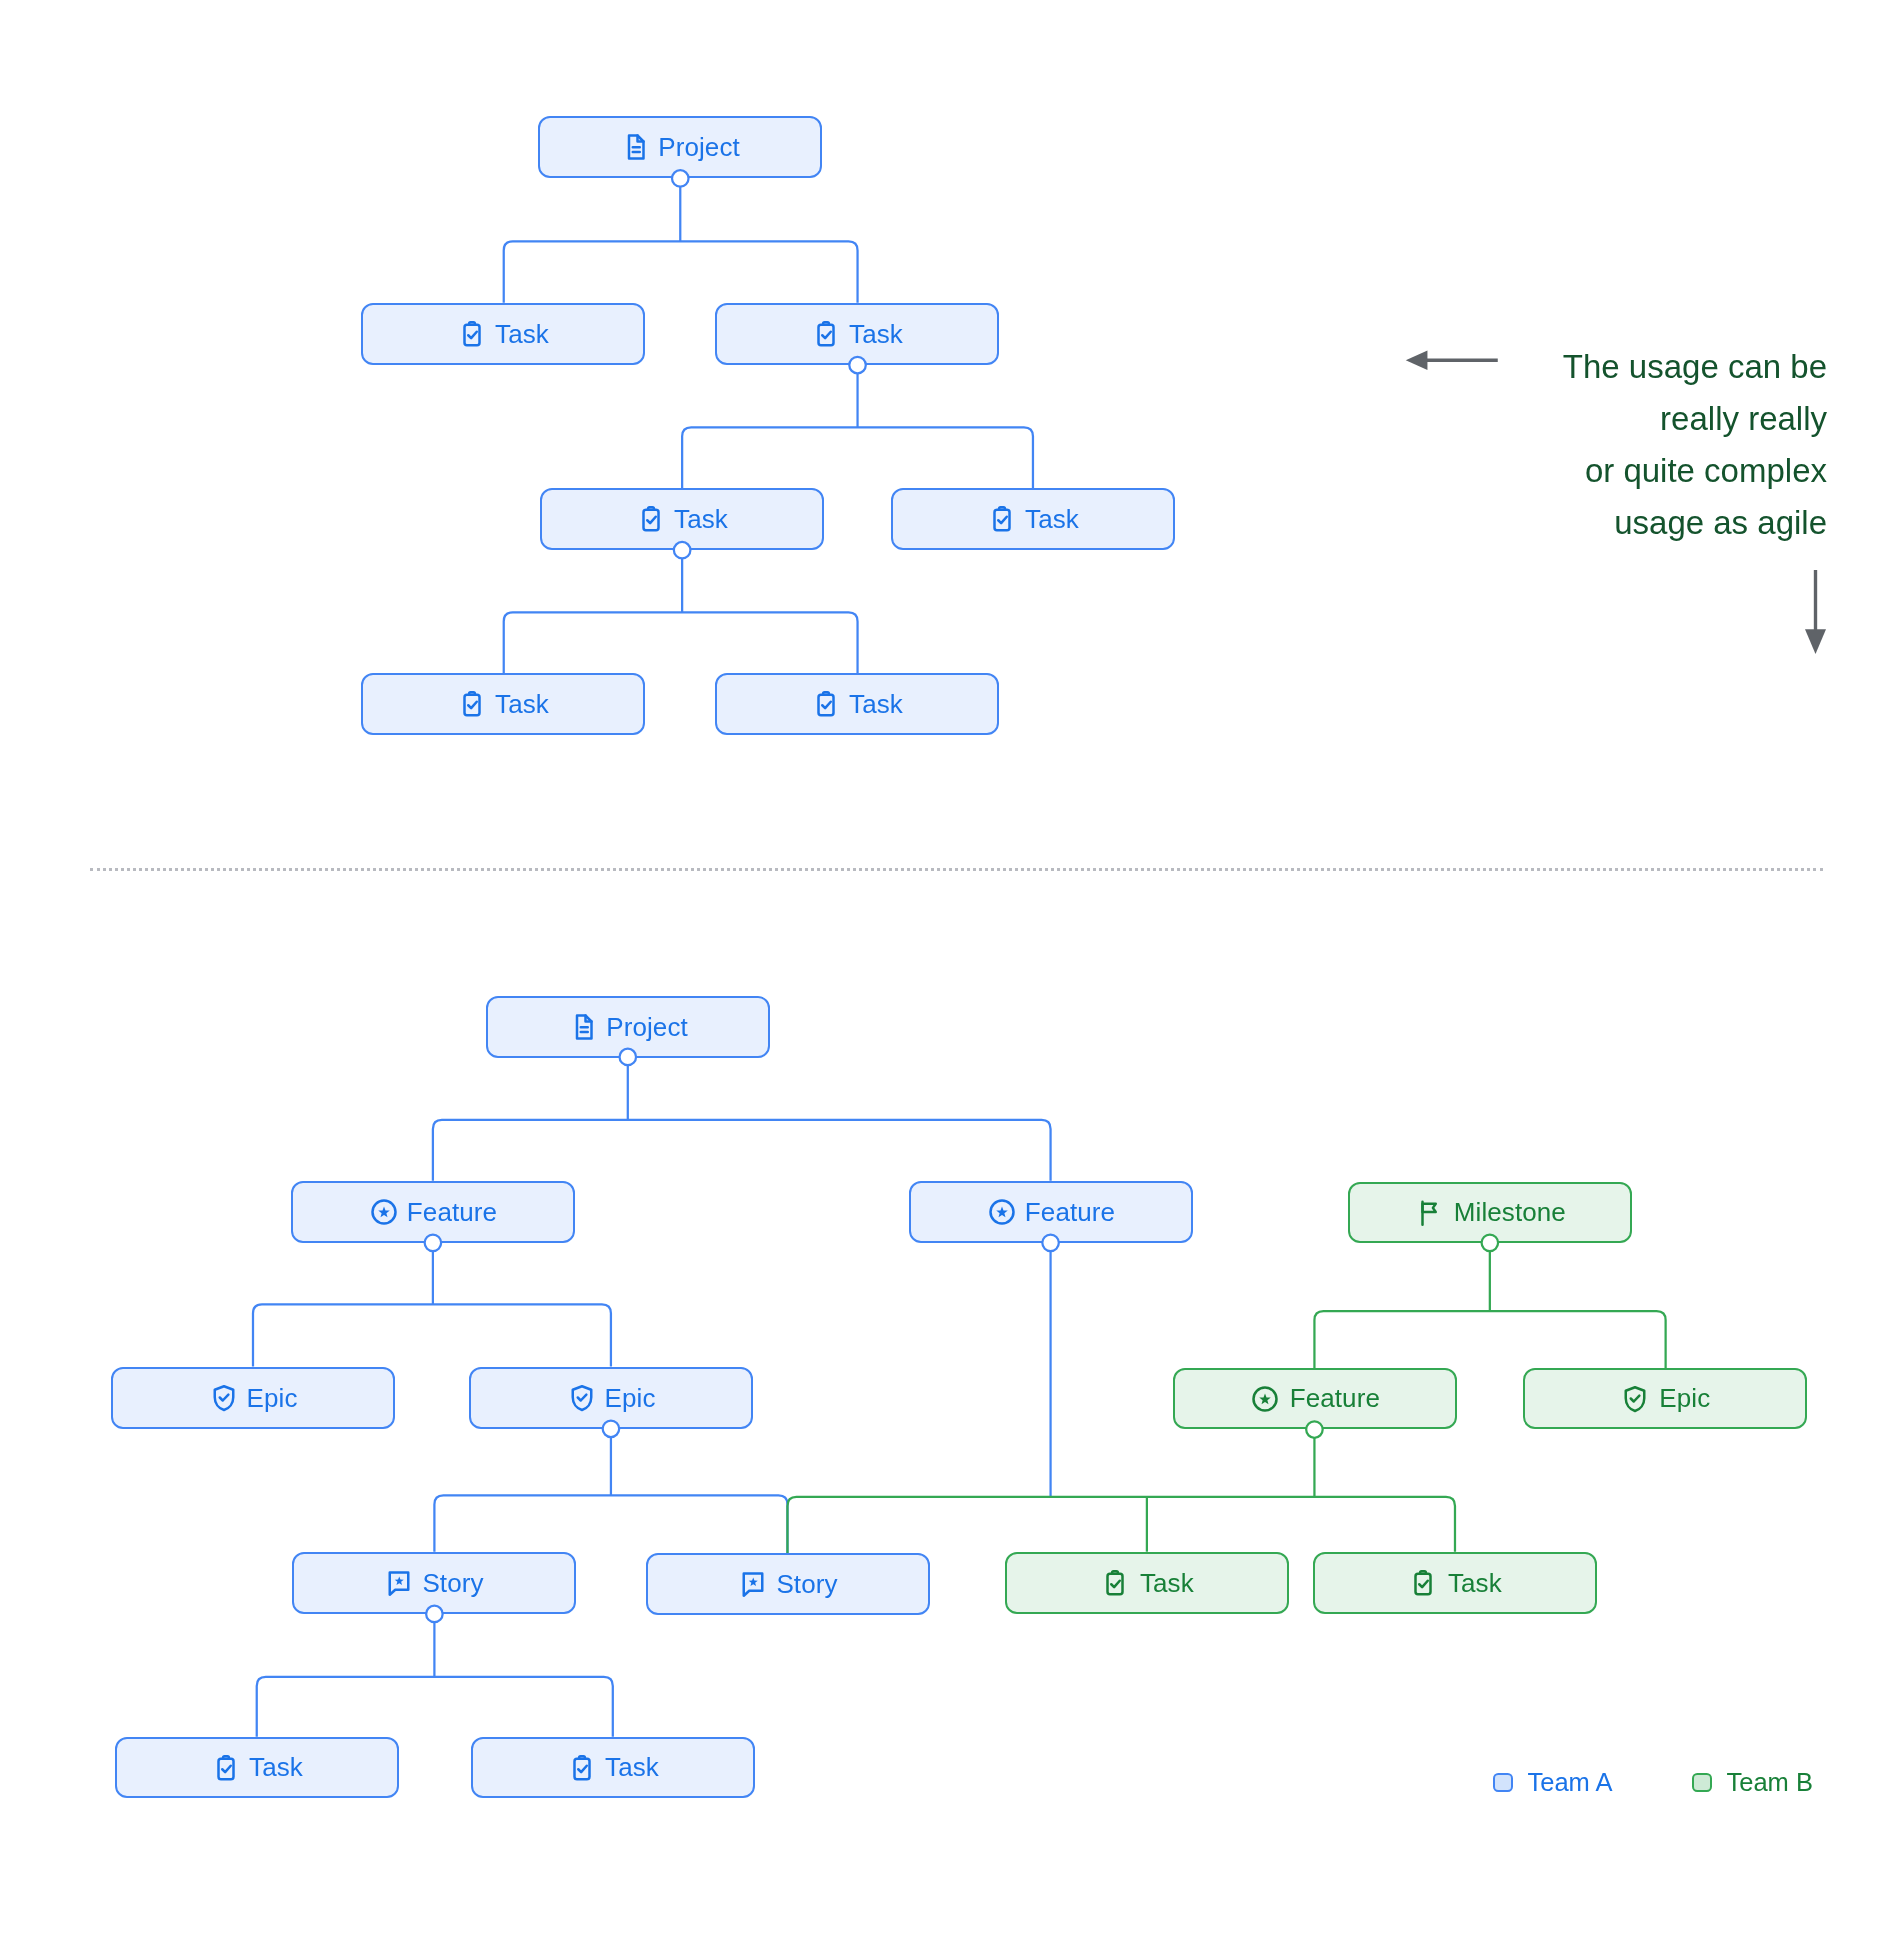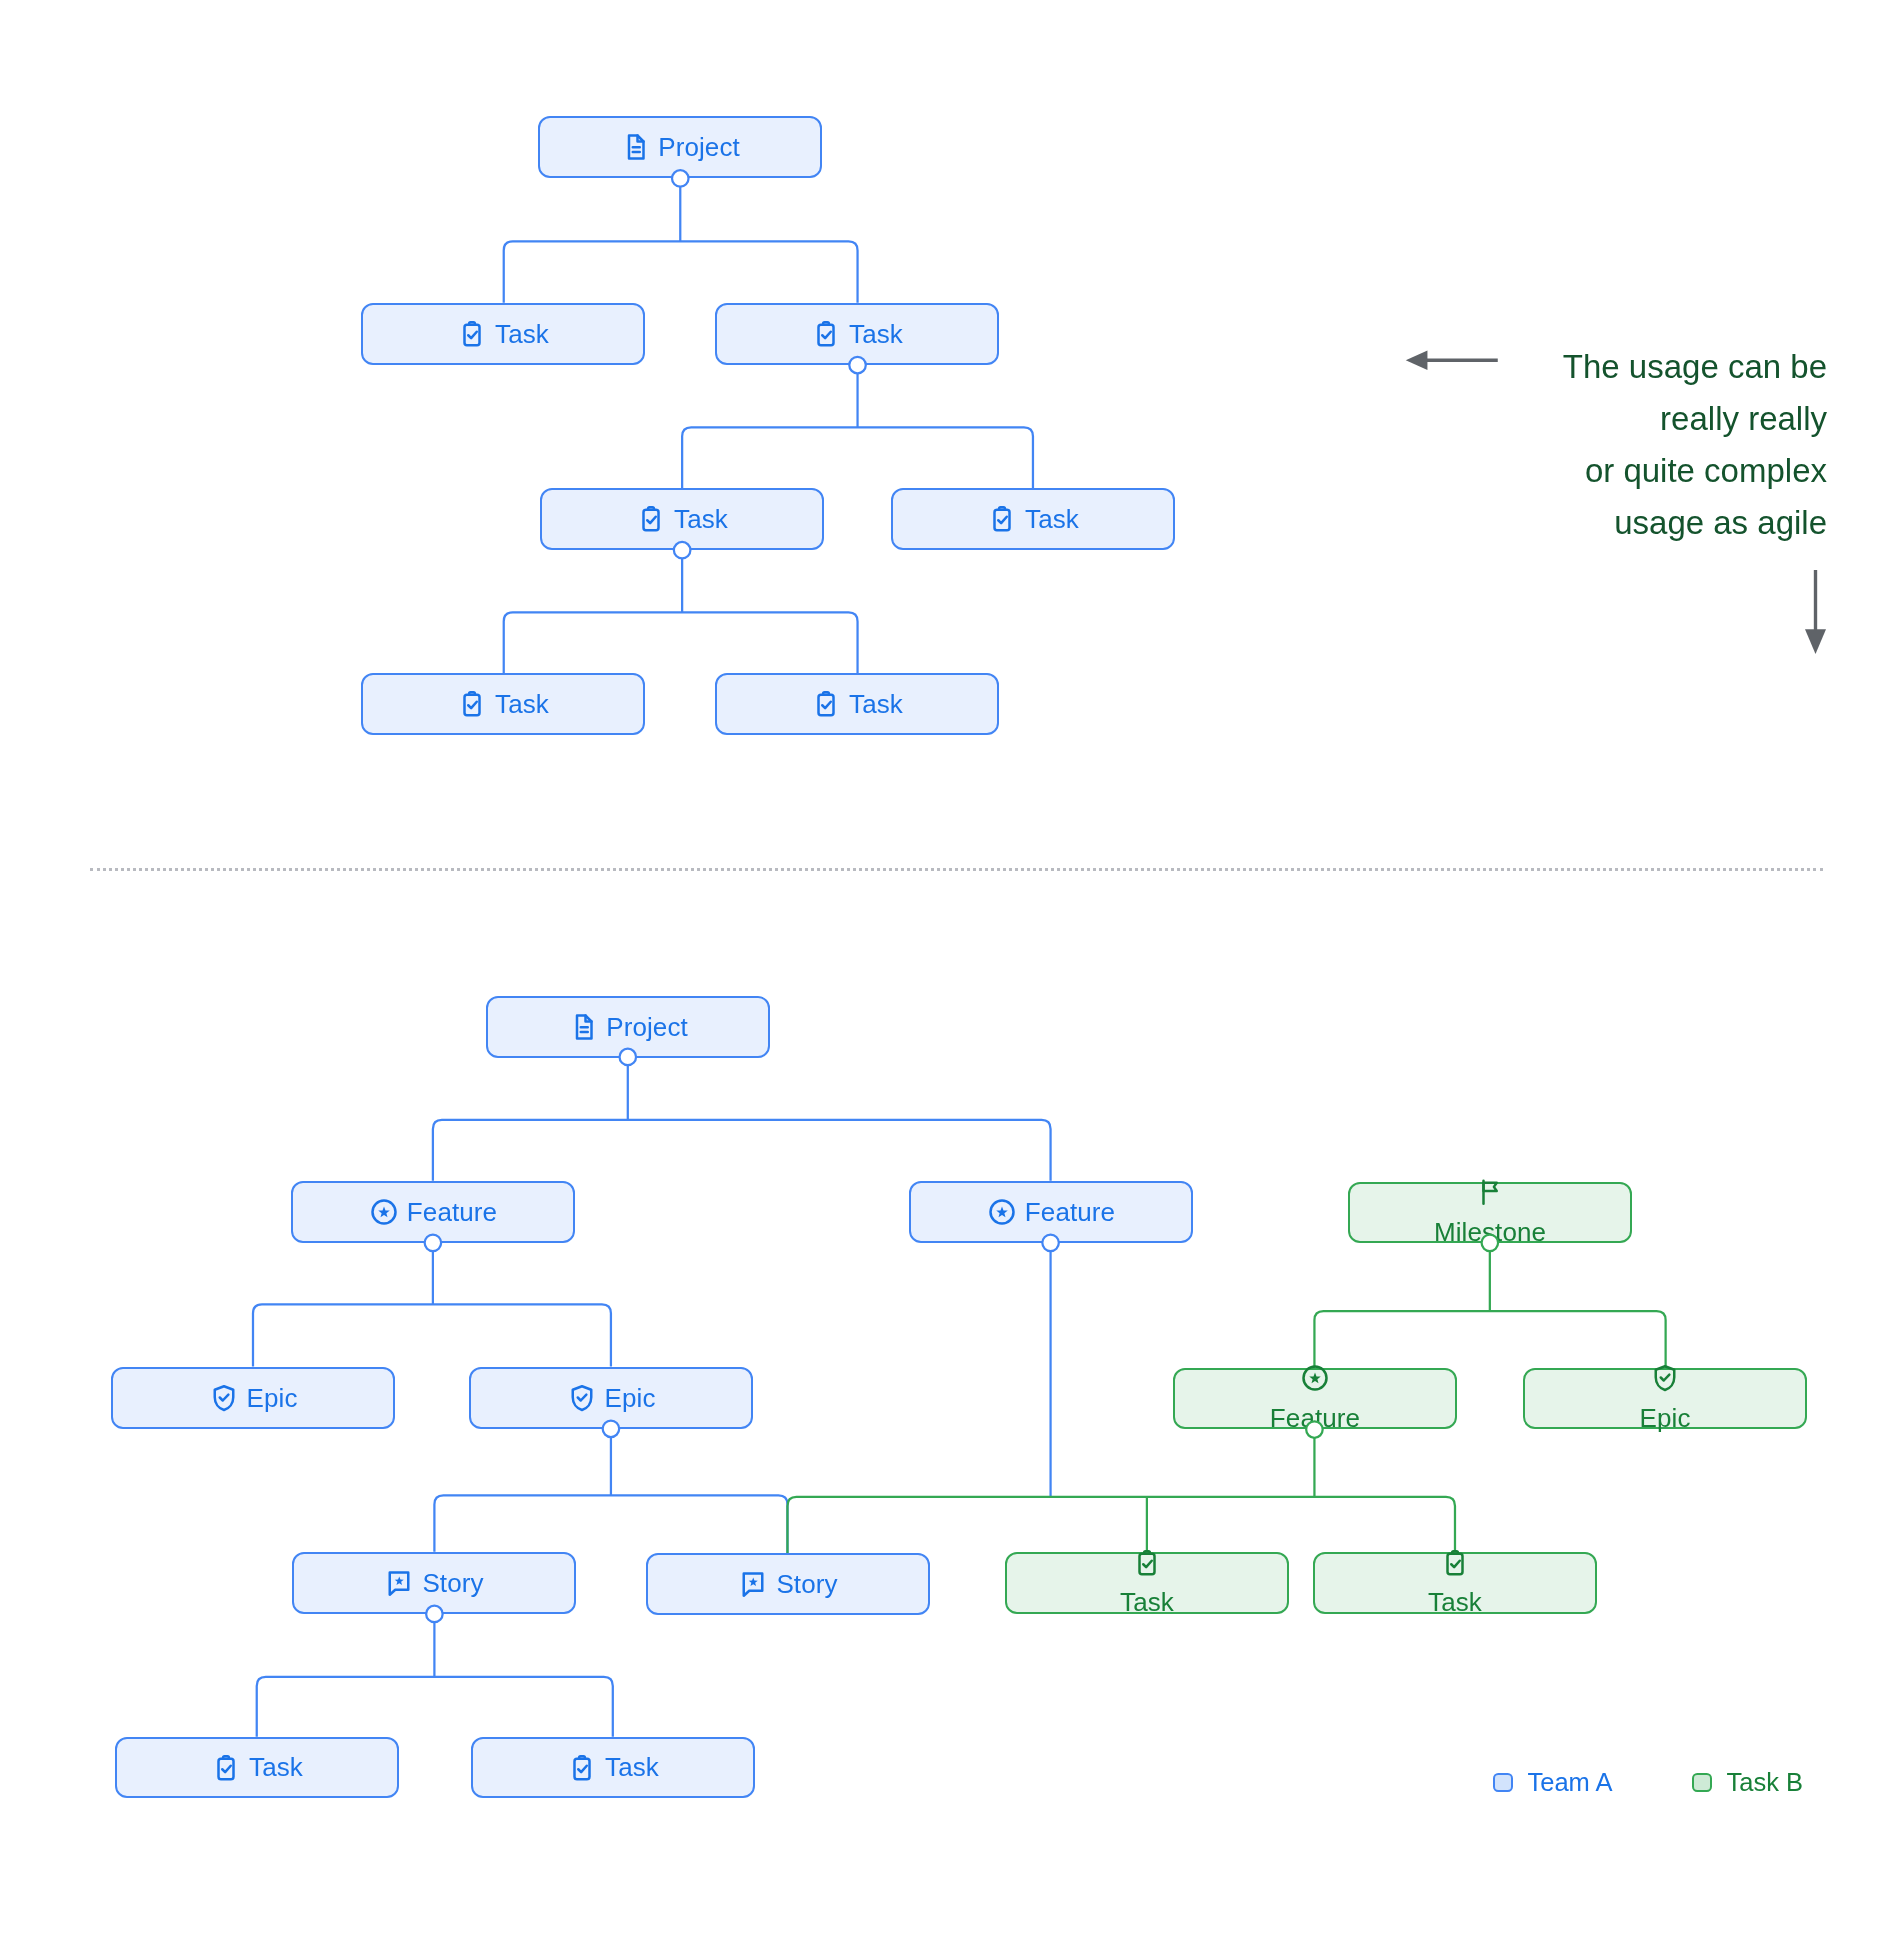--- a/index.html
+++ b/index.html
@@ -22,21 +22,21 @@
   .node {
     position: absolute; z-index: 2;
     box-sizing: border-box;
     width: 284px; height: 62px;
     border: 2.2px solid; border-radius: 12px;
     display: flex; align-items: center; justify-content: center;
     gap: 9.7px;
     font-size: 26px; font-weight: 500; letter-spacing: 0.1px;
   }
   .node.team-a { background: #e8f0fe; border-color: #4285f4; color: #1a73e8; gap: 8px; }
-  .node.team-b { background: #e6f4ea; border-color: #34a853; color: #188038; flex-direction: column; }
+  .node.team-b { background: #e6f4ea; border-color: #34a853; color: #188038; }
   .nicon { width: 30px; height: 30px; flex: 0 0 auto; }
 
   
   #n0  { left: 538px;  top: 116px;  }
   #n1  { left: 361px;  top: 303px;  }
   #n2  { left: 715px;  top: 303px;  }
   #n3  { left: 540px;  top: 488px;  }
   #n4  { left: 891px; top: 488px;  }
   #n5  { left: 361px;  top: 673px;  }
   #n6  { left: 715px;  top: 673px;  }
@@ -300,16 +300,16 @@
 
 <div class="divider"></div>
 
 <div class="legend">
   <div class="legend-item" id="legend-a">
     <span class="swatch swatch-a"></span>
     <span>Team A</span>
   </div>
   <div class="legend-item" id="legend-b">
     <span class="swatch swatch-b"></span>
-    <span>Task B</span>
+    <span>Team B</span>
   </div>
 </div>
 
 
 </body></html>

